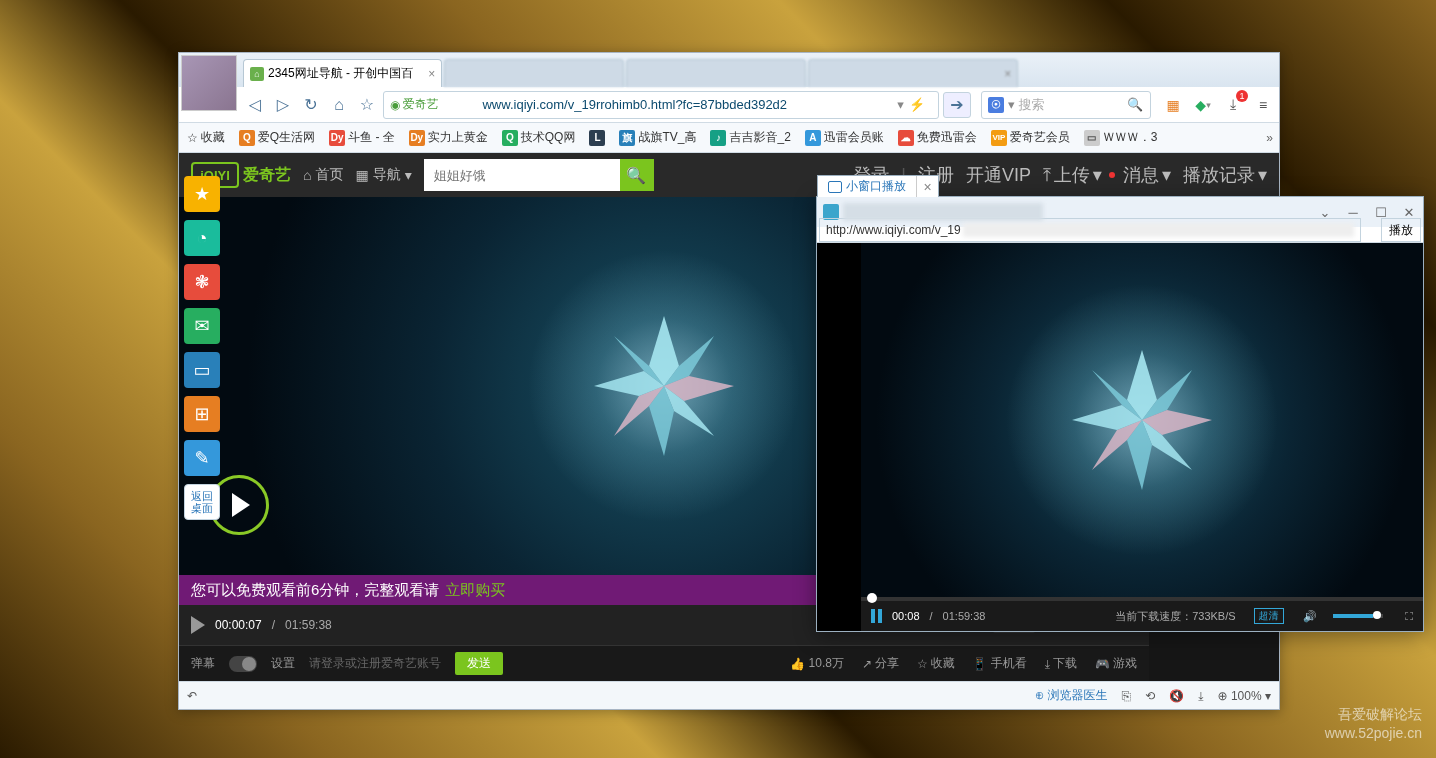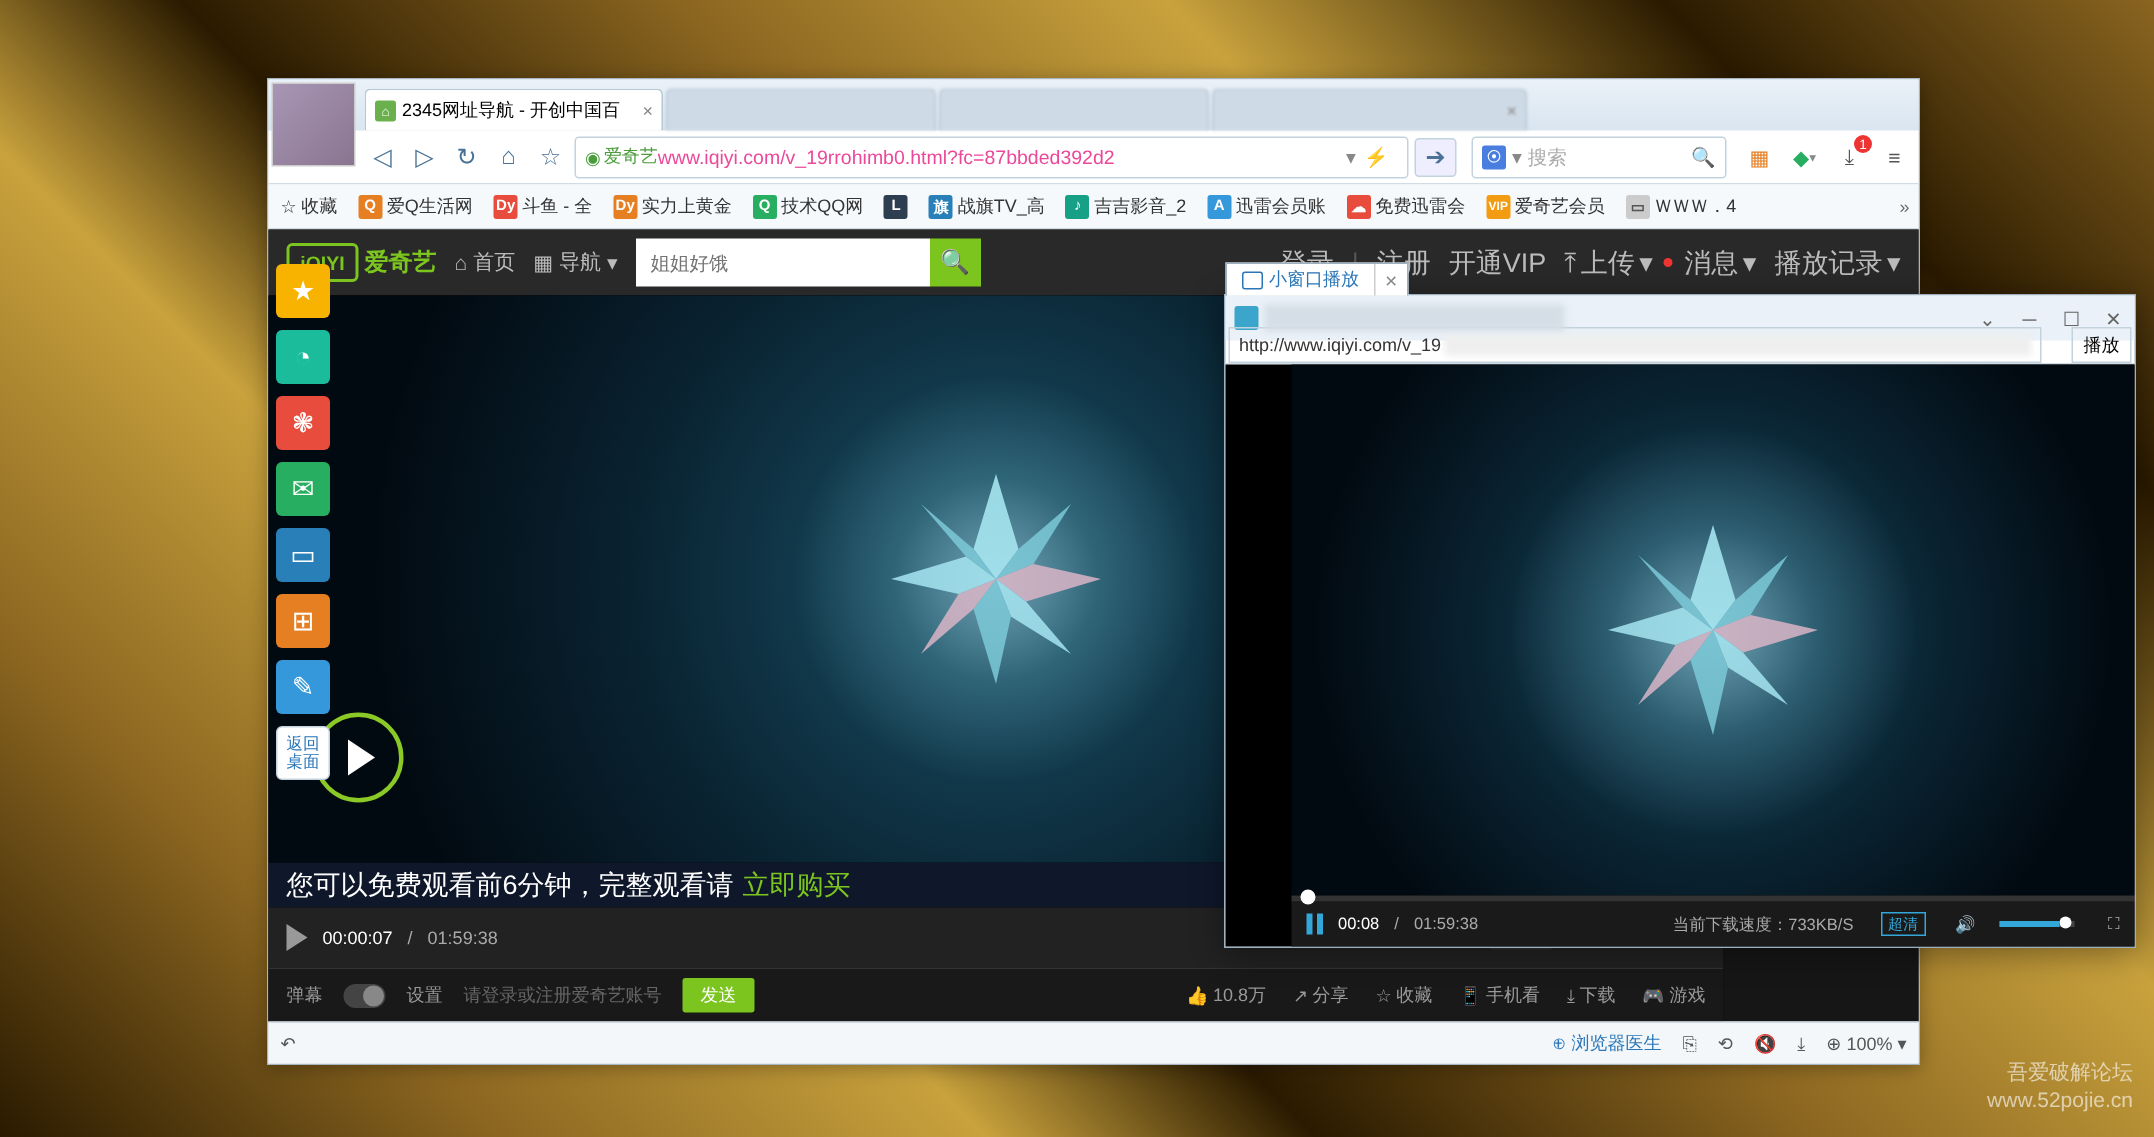--- a/index.html
+++ b/index.html
@@ -12,21 +12,21 @@
 .tab { height:28px; padding:0 28px 0 24px; background:#fff; border:1px solid #b6c7d4; border-bottom:none; border-radius:4px 4px 0 0; display:flex; align-items:center; font-size:12px; margin-right:2px; position:relative; max-width:230px; }
 .tab.inactive { background:#d5e1eb; }
 .tab small { position:absolute; left:6px; width:14px; height:14px; background:#6ab04c; border-radius:2px; font-size:9px; color:#fff; display:flex; align-items:center; justify-content:center; }
 .tab .x { position:absolute; right:6px; color:#888; font-size:12px; }
 .tab.blur { filter:blur(1px); color:transparent; background:#cedae6; width:180px; }
 .addr-bar { height:36px; background:#fff; border-bottom:1px solid #d0dbe4; display:flex; align-items:center; padding:0 6px 0 64px; gap:4px; }
 .nav-btn { width:24px; height:24px; display:flex; align-items:center; justify-content:center; color:#4a7296; font-size:16px; cursor:pointer; }
 .url-box { flex:1; height:28px; border:1px solid #c3d3de; border-radius:3px; display:flex; align-items:center; padding:0 6px; font-size:13px; }
 .shield { color:#4a9d3a; font-size:12px; margin-right:2px; }
 .url-site { color:#4a9d3a; font-size:12px; }
-.url-text { color:#ec4899; flex:1; overflow:hidden; white-space:nowrap; }
+.url-text { color:#0c4a6e; flex:1; overflow:hidden; white-space:nowrap;margin-left:44px; }
 .bolt { color:#f0a020; margin:0 6px; }
 .go { width:28px; height:26px; background:#eef; border:1px solid #c3d3de; display:flex; align-items:center; justify-content:center; color:#4a7296; border-radius:3px; }
 .search-group { display:flex; align-items:center; gap:4px; margin-left:6px; }
 .search-box { width:170px; height:28px; border:1px solid #c3d3de; border-radius:3px; display:flex; align-items:center; padding:0 6px; font-size:13px; color:#aaa; }
 .search-box .eng { width:16px;height:16px;background:#4a7de0;border-radius:2px;margin-right:4px;display:flex;align-items:center;justify-content:center;color:#fff;font-size:10px; }
 .tool-icons { display:flex; gap:10px; align-items:center; margin-left:8px; }
 .ti { width:20px;height:20px; display:flex;align-items:center;justify-content:center;font-size:14px;position:relative; }
 .badge { position:absolute;top:-5px;right:-5px;width:12px;height:12px;background:#e33;border-radius:50%;color:#fff;font-size:9px;display:flex;align-items:center;justify-content:center; }
 .bookmark-bar { height:30px; background:#f6f9fc; border-bottom:1px solid #d0dbe4; display:flex; align-items:center; padding:0 6px 0 8px; gap:14px; font-size:12px; color:#333; }
 .bm { display:flex;align-items:center;gap:3px;cursor:pointer; }
@@ -45,21 +45,21 @@
 .hn-right span { cursor:pointer;display:flex;align-items:center;gap:3px;position:relative; }
 .dot { position:absolute;top:0;right:-4px;width:6px;height:6px;background:#e33;border-radius:50%; }
 .video-main { flex:1; display:flex; }
 .video-left { flex:1; display:flex; flex-direction:column; background:#000; }
 .video-stage { flex:1; background:radial-gradient(circle at center,#1a5469 0%,#0a2433 45%,#020a11 80%); position:relative; display:flex; align-items:center; justify-content:center; }
 .crystal { width:200px; height:200px; position:relative; display:flex; align-items:center; justify-content:center; }
 .crystal::before { content:''; position:absolute; width:320px; height:320px; background:radial-gradient(circle,rgba(200,240,255,.5) 0%,rgba(150,220,240,.2) 30%,transparent 60%); }
 .crystal svg { position:relative; z-index:2; }
 .play-circle { position:absolute; left:30px; bottom:40px; width:60px; height:60px; border-radius:50%; border:3px solid #8ac926; display:flex; align-items:center; justify-content:center; }
 .play-circle::after { content:''; width:0;height:0;border-left:18px solid #fff;border-top:12px solid transparent;border-bottom:12px solid transparent; margin-left:4px; }
-.preview-bar { height:30px; background:#0f172a; display:flex; align-items:center; color:#fff; font-size:18px; padding:0 12px; }
+.preview-bar { height:30px; background:#701a75; display:flex; align-items:center; color:#fff; font-size:15px; padding:0 12px; }
 .preview-bar a { color:#7bc51e; margin-left:6px; }
 .ctrl-bar { height:40px; background:#222; display:flex; align-items:center; padding:0 12px; gap:10px; color:#aaa; font-size:12px; }
 .play-sm { width:0;height:0;border-left:14px solid #999;border-top:9px solid transparent;border-bottom:9px solid transparent; }
 .time-cur { color:#fff; }
 .quality { margin-left:auto; background:#333; padding:2px 8px; border-radius:2px; font-size:11px; color:#ccc; }
 .vol-ic { margin-left:12px; }
 .fs-ic { margin-left:14px; }
 .dm-bar { height:36px; background:#191919; display:flex; align-items:center; padding:0 12px; gap:14px; color:#999; font-size:12px; border-top:1px solid #333;}
 .dm-send { background:#7bc51e; color:#fff; padding:3px 12px; border-radius:2px; }
 .dm-right { margin-left:auto; display:flex; gap:18px; }
@@ -188,21 +188,21 @@
     <div class="bm">
         <span class="ic" style="background:#e74c3c">☁</span>
         <span>免费迅雷会</span>
       </div>
     <div class="bm">
         <span class="ic" style="background:#f39c12;font-size:8px">VIP</span>
         <span>爱奇艺会员</span>
       </div>
     <div class="bm">
         <span class="ic" style="background:#ccc;color:#555">▭</span>
-        <span>ＷＷＷ．4</span>
+        <span>ＷＷＷ．3</span>
       </div>
     <div style="margin-left:auto;color:#666">»</div>
   </div>
 
   <div class="site-area">
     <div class="site-header">
       <div class="logo-iqiyi">
         <span class="logo-box">iQIYI</span>
         <span>爱奇艺</span>
       </div>

